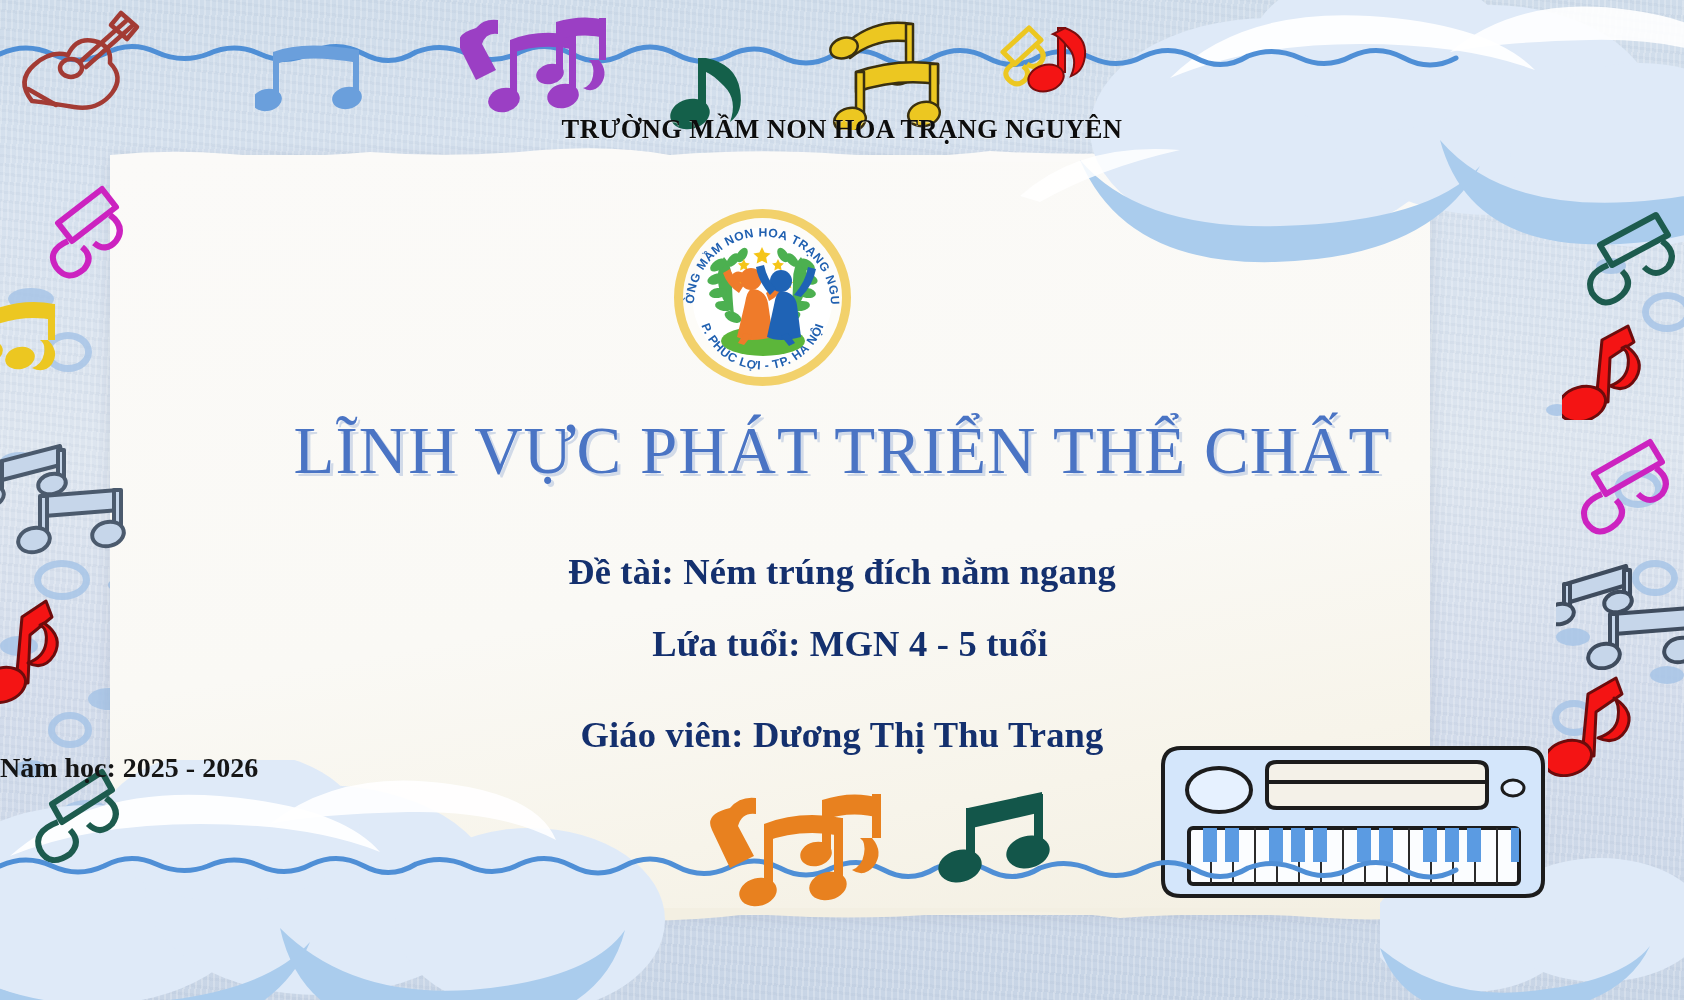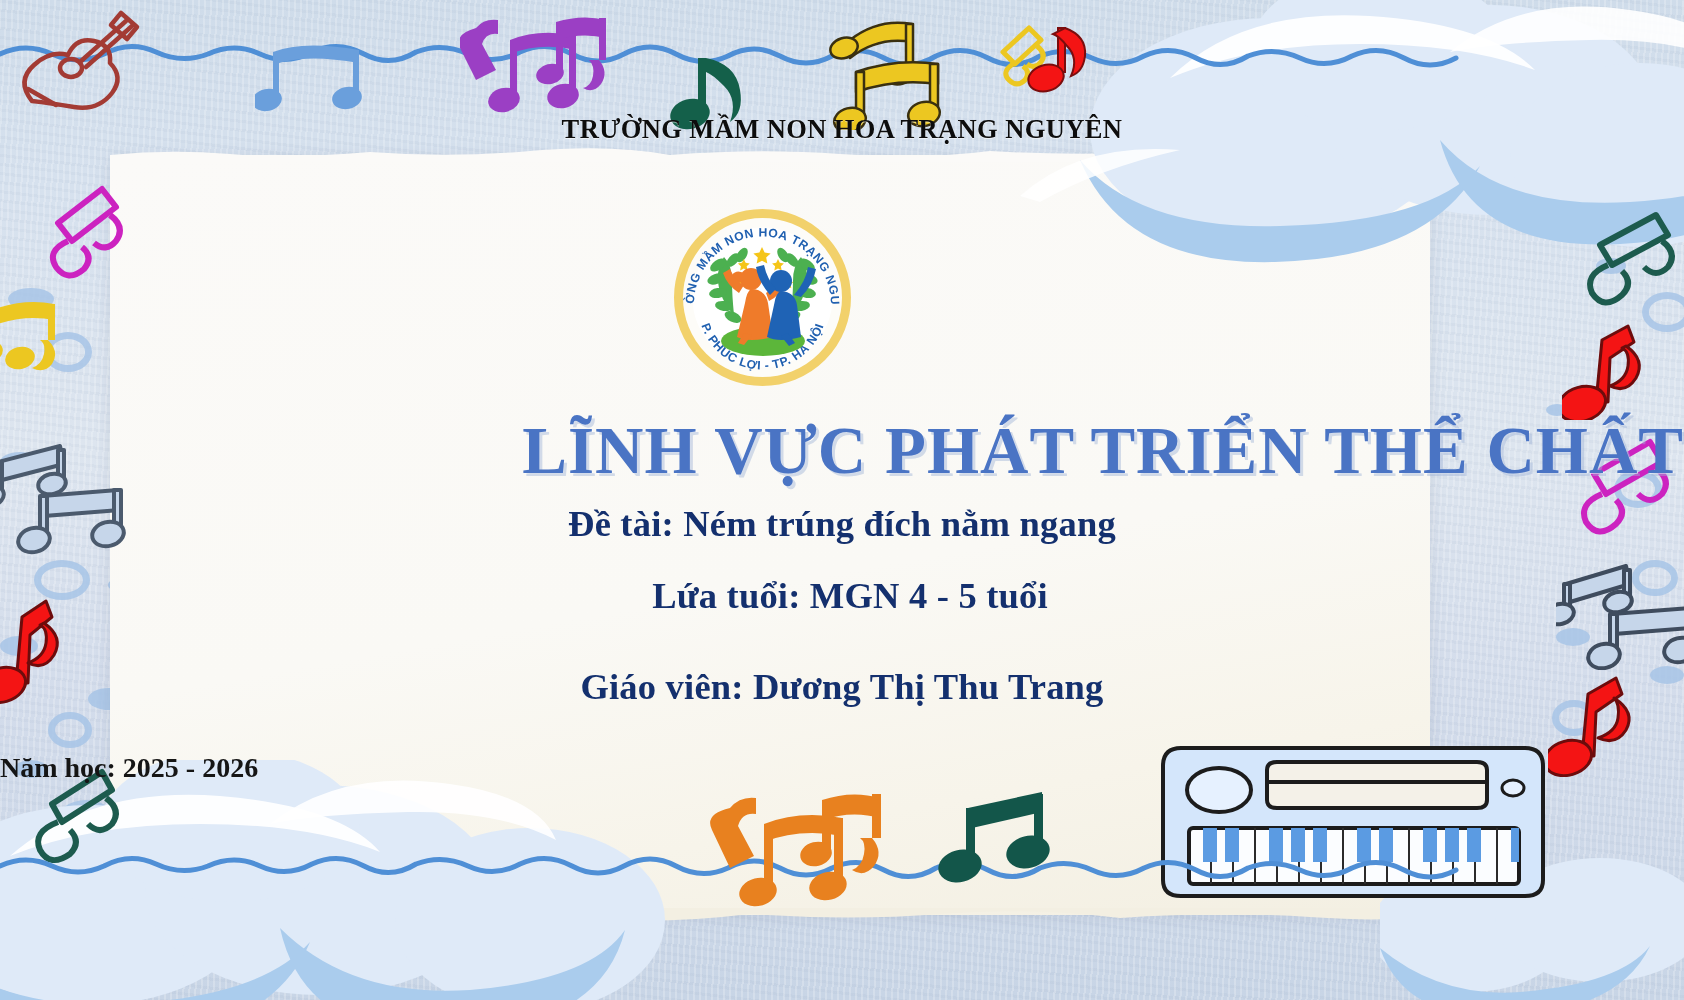--- a/index.html
+++ b/index.html
@@ -38,27 +38,27 @@
 
   
   #header{
     position:absolute;left:0;top:112px;width:100%;text-align:center;
     color:#0d0d0d;font-weight:bold;font-size:25.5px;letter-spacing:.4px;line-height:1.3;
     z-index:30;text-shadow:0 1px 0 rgba(255,255,255,.5);
   }
   #header .l2{font-size:26.5px;}
   #logo{position:absolute;left:670px;top:205px;width:185px;height:185px;z-index:30;}
   #main-title{
-    position:absolute;left:0;top:412px;width:100%;text-align:right;z-index:30;
-    color:#4a74c4;font-weight:bold;font-size:67px;letter-spacing:1px;
+    position:absolute;left:0;top:412px;width:100%;text-align:center;z-index:30;
+    color:#4a74c4;font-weight:normal;font-size:67px;letter-spacing:1px;
     text-shadow:3px 3px 0 rgba(160,180,215,.45), 1px 1px 0 rgba(255,255,255,.6);
   }
   .sub-line{
     position:absolute;width:100%;text-align:center;z-index:30;
-    color:#14306e;font-weight:bold;font-size:36.5px;letter-spacing:.2px;
+    color:#14306e;font-weight:bold;font-size:36.5px;letter-spacing:.2px;margin-top:48px;
   }
   #sub1{top:502px;}
   #sub2{top:574px;padding-left:8px;}
   #sub3{top:665px;}
   #year{
     position:absolute;left:0;top:752px;width:100%;z-index:30;
     color:#151515;font-weight:bold;font-size:28px;
   }
   
   .note{position:absolute;pointer-events:none;}

